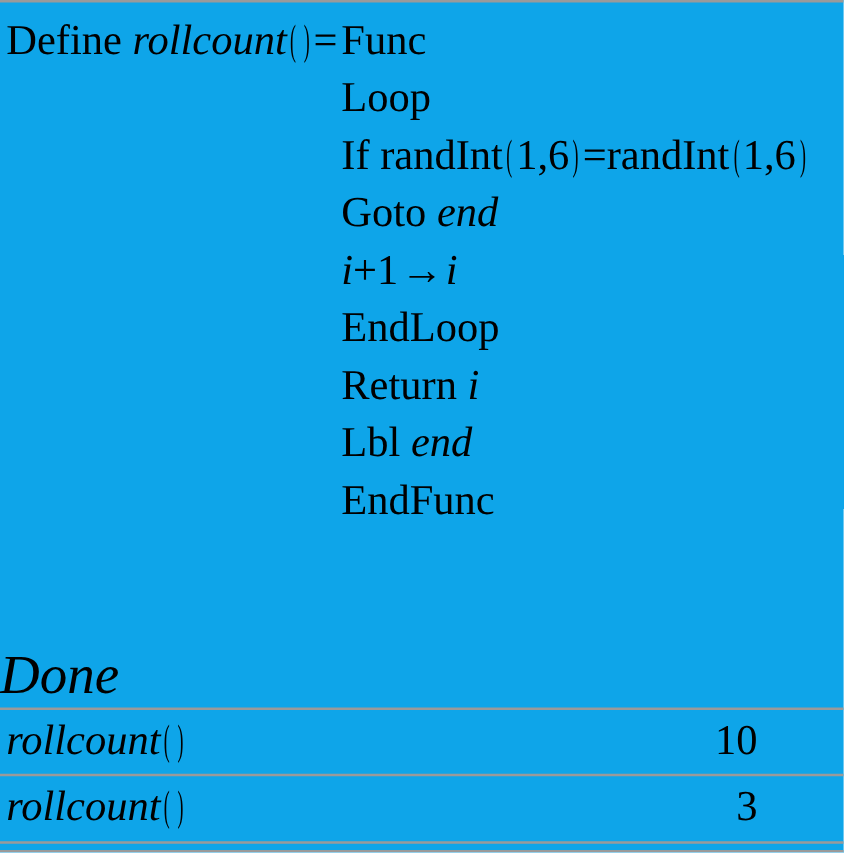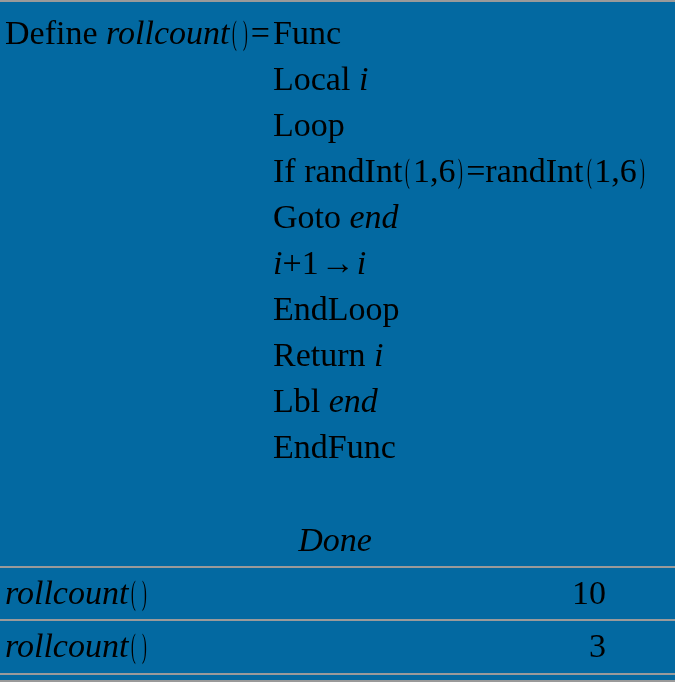--- a/index.html
+++ b/index.html
@@ -9,21 +9,21 @@
     background: #ffffff;
   }
   body {
     font-family: "Liberation Serif", "DejaVu Serif", serif;
     color: #000000;
   }
   #screen {
     position: relative;
     width: 675px;
     height: 682px;
-    background: #0369a1;
+    background: #0ea5e9;
     overflow: hidden;
     box-sizing: border-box;
   }
 
   
   .rule {
     position: absolute;
     left: 0;
     width: 675px;
     height: 2px;
@@ -78,22 +78,22 @@
     padding: 0 2px;
   }
   .eq { font-style: normal; }
 
   
   .result-done {
     position: absolute;
     left: 0;
     top: 517px;
     width: 670px;
-    text-align: center;
-    font-size: 34px;
+    text-align: left;
+    font-size: 44px;
     font-style: italic;
     line-height: 46px;
   }
   .entry-row {
     position: absolute;
     left: 0;
     width: 611px;
     height: 53px;
   }
   .entry-row.row1 { top: 568px; }
@@ -124,23 +124,20 @@
 
   <div class="rule top"></div>
 
   <div id="program">
 
     <div class="code-line">
       <span class="lead"><span class="kw">Define</span><span class="kw">&nbsp;</span><span class="var">rollcount</span><span class="pgroup"><span class="paren">(</span><span class="paren">)</span></span><span class="eq">=</span></span>
       <span class="body-txt kw">Func</span>
     </div>
 
-    <div class="code-line">
-      <span class="body-txt"><span class="kw">Local </span><span class="var">i</span></span>
-    </div>
 
 
     <div class="code-line">
       <span class="body-txt kw">Loop</span>
     </div>
 
     <div class="code-line">
       <span class="body-txt"><span class="kw">If randInt</span><span class="pgroup"><span class="paren">(</span><span class="num">1,6</span><span class="paren">)</span></span><span class="eq">=</span><span class="kw">randInt</span><span class="pgroup"><span class="paren">(</span><span class="num">1,6</span><span class="paren">)</span></span></span>
     </div>
 

